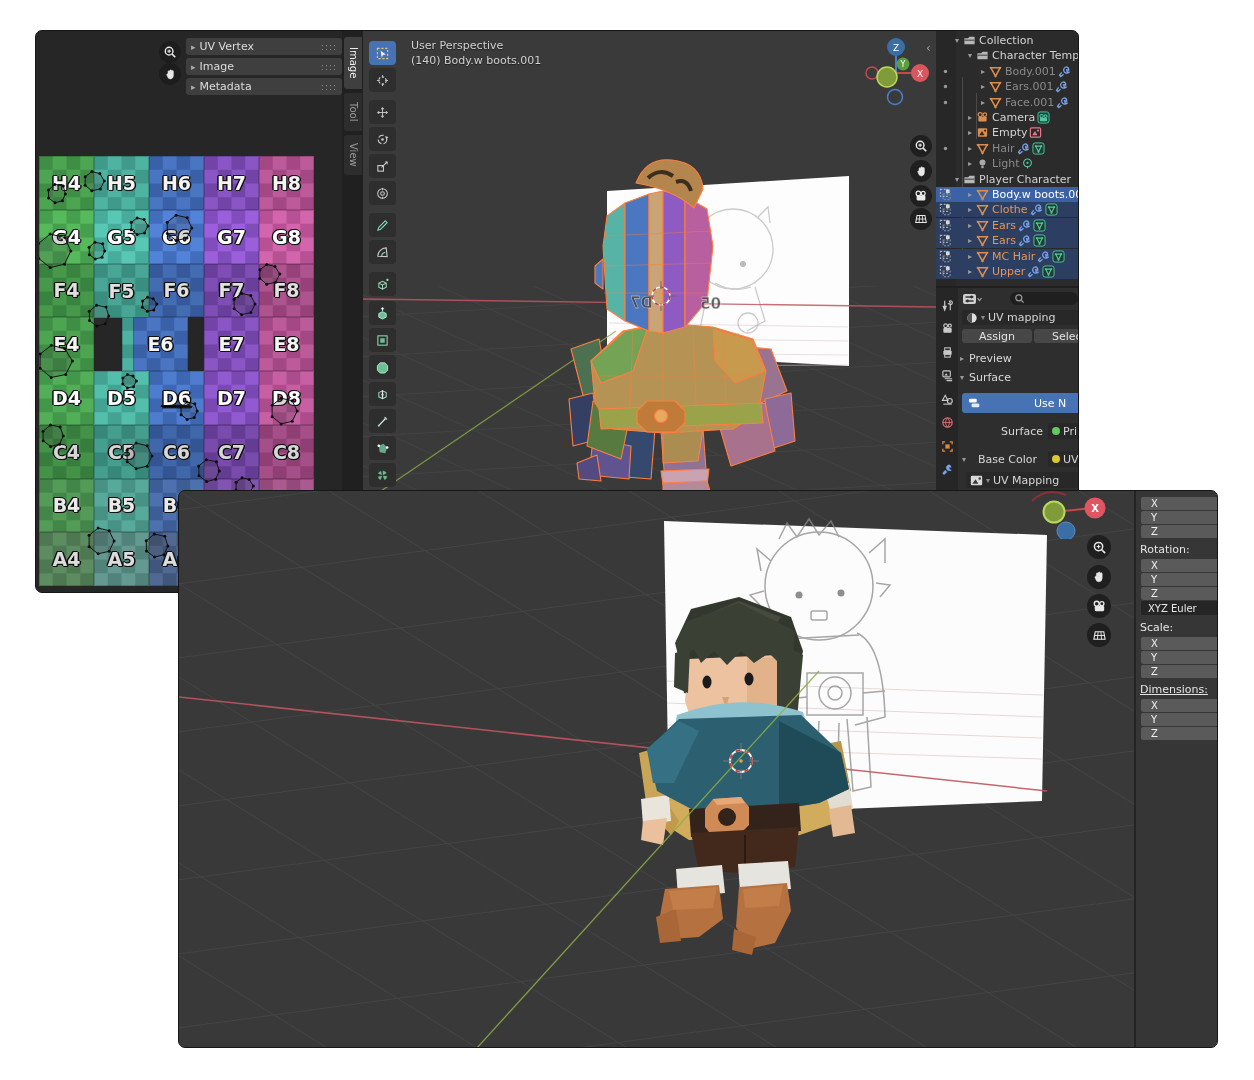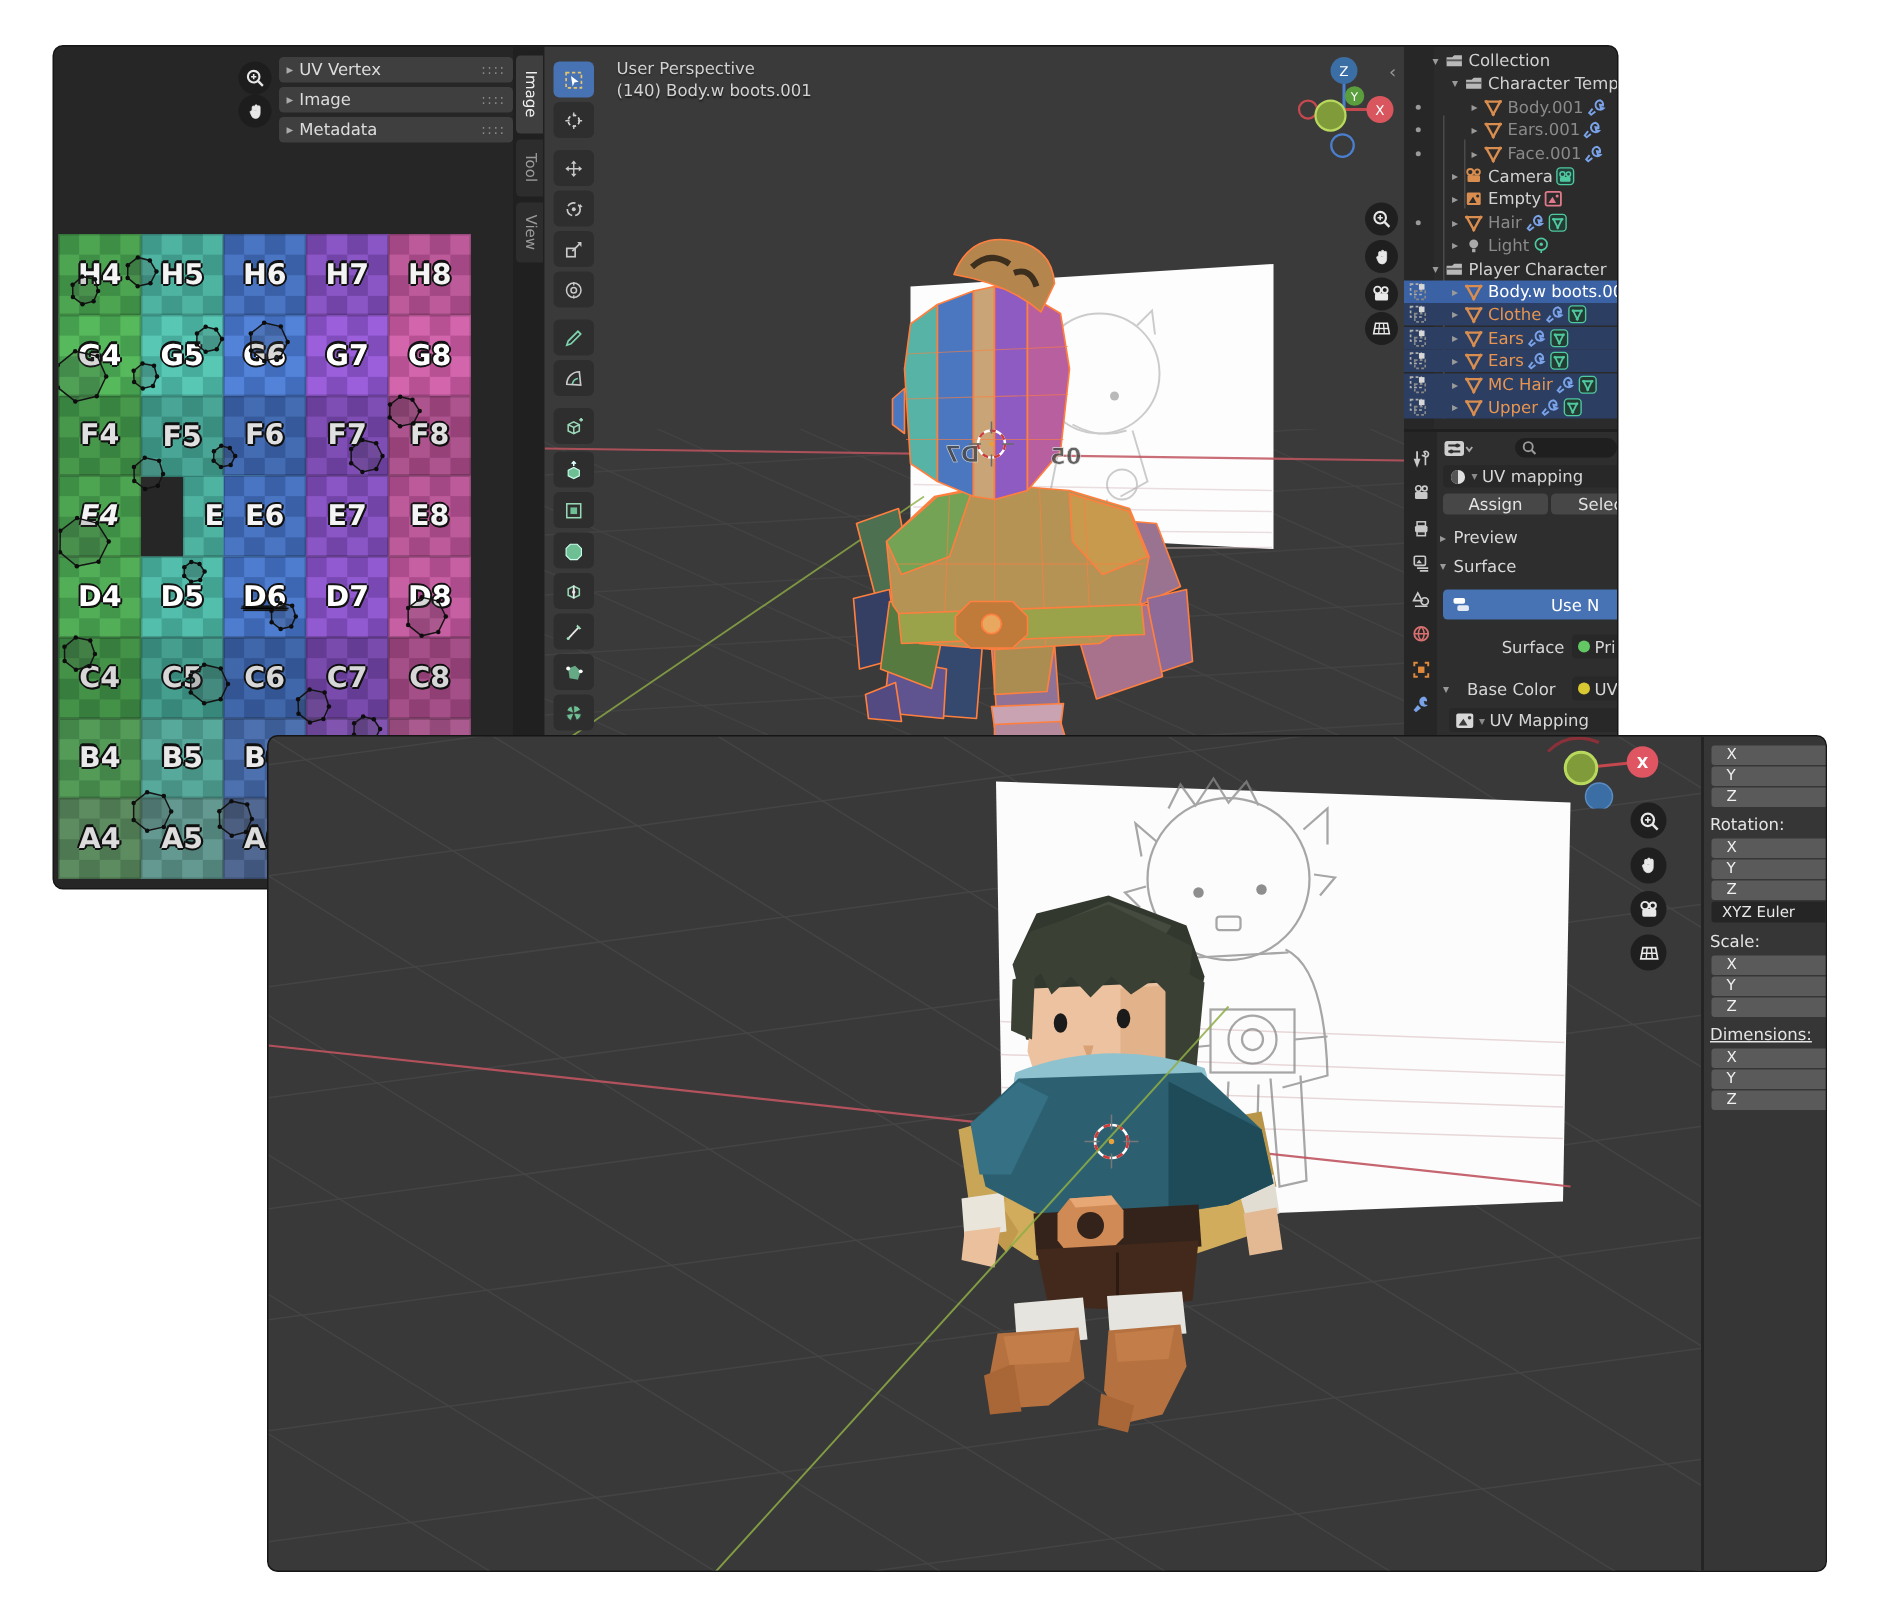--- a/index.html
+++ b/index.html
@@ -111,27 +111,27 @@
           </div>
           <div class="cell" style="left: 110px; top: 107.5px; background: repeating-conic-gradient(rgb(74, 117, 194) 0deg, rgb(74, 117, 194) 25%, rgb(58, 97, 168) 0deg, rgb(58, 97, 168) 50%) 0% 0% / 27.5px 27.5px; filter: brightness(0.92); box-shadow: rgba(0, 0, 0, 0.18) 0px 0px 0px 1px inset;">
             <span>F6</span>
           </div>
           <div class="cell" style="left: 165px; top: 107.5px; background: repeating-conic-gradient(rgb(138, 85, 196) 0deg, rgb(138, 85, 196) 25%, rgb(115, 68, 168) 0deg, rgb(115, 68, 168) 50%) 0% 0% / 27.5px 27.5px; filter: brightness(0.92); box-shadow: rgba(0, 0, 0, 0.18) 0px 0px 0px 1px inset;">
             <span>F7</span>
           </div>
           <div class="cell" style="left: 220px; top: 107.5px; background: repeating-conic-gradient(rgb(188, 90, 154) 0deg, rgb(188, 90, 154) 25%, rgb(163, 72, 132) 0deg, rgb(163, 72, 132) 50%) 0% 0% / 27.5px 27.5px; filter: brightness(0.92); box-shadow: rgba(0, 0, 0, 0.18) 0px 0px 0px 1px inset;">
             <span>F8</span>
           </div>
-          <div class="cell" style="left: 0px; top: 161.25px; background: repeating-conic-gradient(rgb(77, 165, 82) 0deg, rgb(77, 165, 82) 25%, rgb(62, 142, 70) 0deg, rgb(62, 142, 70) 50%) 0% 0% / 27.5px 27.5px; filter: brightness(1); box-shadow: rgba(0, 0, 0, 0.18) 0px 0px 0px 1px inset; font-style: italic;">
+          <div class="cell" style="left: 0px; top: 161.25px; background: repeating-conic-gradient(rgb(77, 165, 82) 0deg, rgb(77, 165, 82) 25%, rgb(62, 142, 70) 0deg, rgb(62, 142, 70) 50%) 0% 0% / 27.5px 27.5px; filter: brightness(1); box-shadow: rgba(0, 0, 0, 0.18) 0px 0px 0px 1px inset;">
             <span>E4</span>
           </div>
           <div class="cell" style="left: 55px; top: 161.25px; background: repeating-conic-gradient(rgb(79, 179, 162) 0deg, rgb(79, 179, 162) 25%, rgb(63, 154, 139) 0deg, rgb(63, 154, 139) 50%) 0% 0% / 27.5px 27.5px; filter: brightness(1); box-shadow: rgba(0, 0, 0, 0.18) 0px 0px 0px 1px inset; margin-left: 28px;">
             <span>E5</span>
           </div>
-          <div class="cell" style="left: 110px; top: 161.25px; background: repeating-conic-gradient(rgb(74, 117, 194) 0deg, rgb(74, 117, 194) 25%, rgb(58, 97, 168) 0deg, rgb(58, 97, 168) 50%) 0% 0% / 27.5px 27.5px; filter: brightness(1); box-shadow: rgba(0, 0, 0, 0.18) 0px 0px 0px 1px inset; text-align: center;">
+          <div class="cell" style="left: 94px; top: 161.25px; background: repeating-conic-gradient(rgb(74, 117, 194) 0deg, rgb(74, 117, 194) 25%, rgb(58, 97, 168) 0deg, rgb(58, 97, 168) 50%) 0% 0% / 27.5px 27.5px; filter: brightness(1); box-shadow: rgba(0, 0, 0, 0.18) 0px 0px 0px 1px inset; text-align: center;">
             <span>E6</span>
           </div>
           <div class="cell" style="left: 165px; top: 161.25px; background: repeating-conic-gradient(rgb(138, 85, 196) 0deg, rgb(138, 85, 196) 25%, rgb(115, 68, 168) 0deg, rgb(115, 68, 168) 50%) 0% 0% / 27.5px 27.5px; filter: brightness(1); box-shadow: rgba(0, 0, 0, 0.18) 0px 0px 0px 1px inset; text-align: right;">
             <span>E7</span>
           </div>
           <div class="cell" style="left: 220px; top: 161.25px; background: repeating-conic-gradient(rgb(188, 90, 154) 0deg, rgb(188, 90, 154) 25%, rgb(163, 72, 132) 0deg, rgb(163, 72, 132) 50%) 0% 0% / 27.5px 27.5px; filter: brightness(1); box-shadow: rgba(0, 0, 0, 0.18) 0px 0px 0px 1px inset;">
             <span>E8</span>
           </div>
           <div class="cell" style="left: 0px; top: 215px; background: repeating-conic-gradient(rgb(77, 165, 82) 0deg, rgb(77, 165, 82) 25%, rgb(62, 142, 70) 0deg, rgb(62, 142, 70) 50%) 0% 0% / 27.5px 27.5px; filter: brightness(1.06); box-shadow: rgba(0, 0, 0, 0.18) 0px 0px 0px 1px inset;">
             <span>D4</span>

